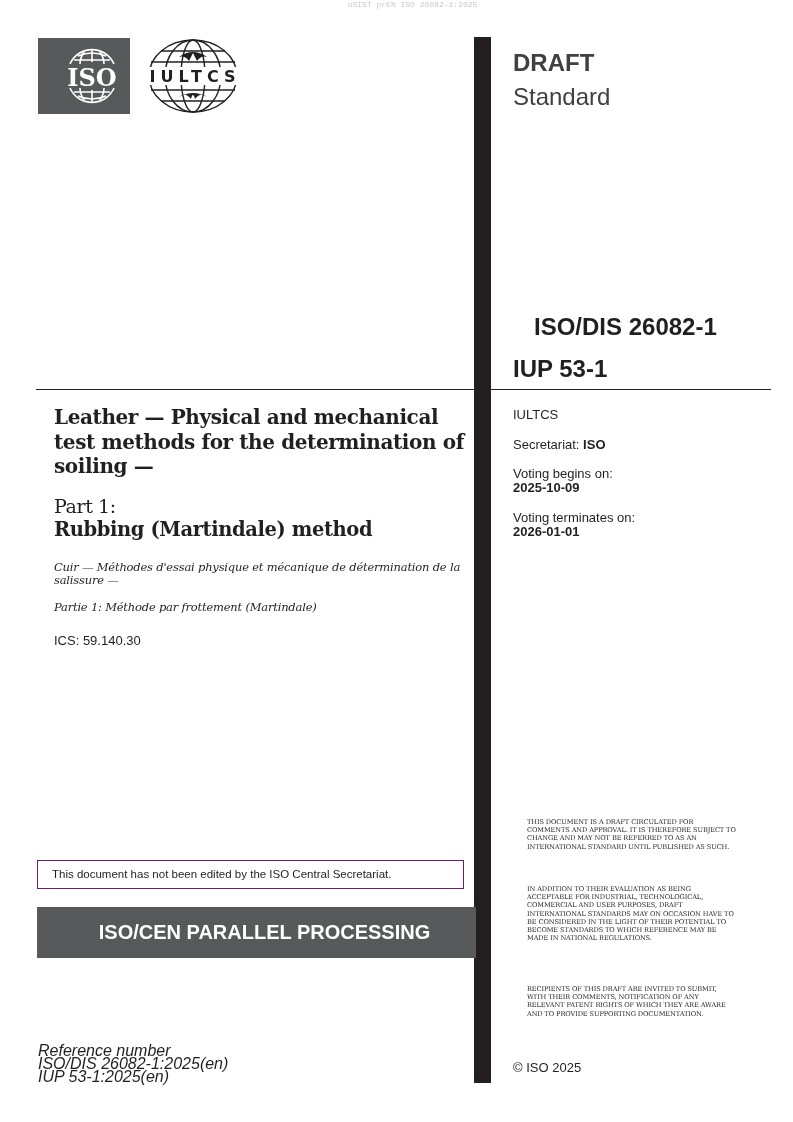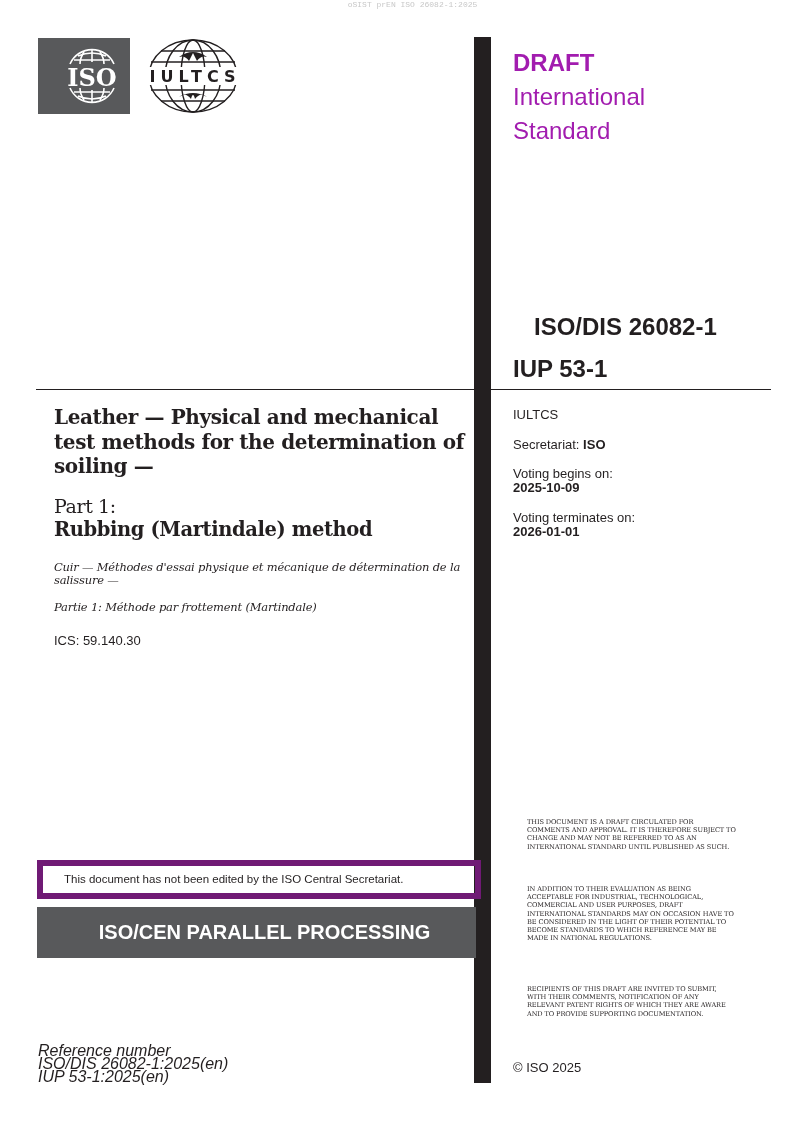--- a/index.html
+++ b/index.html
@@ -16,21 +16,21 @@
   }
   .vline { left: 474px; top: 37px; width: 1px; height: 1046px; background: #231f20; }
   .hline-left { left: 36px; top: 389px; width: 431px; height: 1px; background: #231f20; }
   .hline-right { left: 480px; top: 389px; width: 275px; height: 1px; background: #231f20; }
 
   
   .iso-logo { left: 38px; top: 38px; width: 76px; height: 76px; background: #58595b; }
   .iultcs-logo { left: 117px; top: 37px; width: 124px; height: 78px; }
 
   
-  .draft { left: 497px; top: 46px; font-size: 24px; line-height: 34px; color: #a21caf; }
+  .draft { left: 497px; top: 46px; font-size: 24px; line-height: 34px; color: #404040; }
   .draft .b { font-weight: bold; }
   .docnum { left: 518px; top: 312px; font-size: 24px; font-weight: bold; line-height: 30px; }
   .docnum2 { left: 497px; top: 354px; font-size: 24px; font-weight: bold; line-height: 30px; }
 
   .meta { left: 497px; font-size: 13px; line-height: 14px; color: #231f20; }
   .meta b { font-weight: bold; }
 
   
   .title {
     left: 38px; top: 405px; width: 420px;
@@ -48,22 +48,22 @@
     font-family: "DejaVu Serif", serif; font-style: italic; font-size: 11.5px; line-height: 12.5px; letter-spacing: -0.2px;
   }
   .fr-part {
     left: 38px; top: 601px;
     font-family: "DejaVu Serif", serif; font-style: italic; font-size: 11.5px; line-height: 13px; letter-spacing: -0.2px;
   }
   .ics { left: 38px; top: 633px; font-size: 13px; line-height: 15px; }
 
   .edited-box {
     left: 37px; top: 860px; width: 421px; height: 27px;
-    border: 6px solid #701a75; box-sizing: content-box;
-    font-size: 11.5px; line-height: 27px; padding-left: 11px;
+    border: 1px solid #701a75; box-sizing: content-box;
+    font-size: 11.5px; line-height: 27px; padding-left: 4px;
   }
   .edited-box span { margin-left: 10px; }
   .banner {
     left: 37px; top: 907px; width: 423px; height: 51px; background: #58595b;
     color: #ffffff; font-weight: bold; font-size: 20px; line-height: 51px; text-align: center;
   }
   .refnum { left: 22px; top: 1044px; font-size: 16px; line-height: 13px; font-style: italic; }
 
   .disclaimer {
     left: 495px; width: 210px;
@@ -114,21 +114,20 @@
     </g>
     <path d="M46 20 Q60 10 74 20 Q68 18 64 24 L60 16 L56 24 Q52 18 46 20 Z" fill="#231f20"></path>
     <path d="M46 60 Q52 54 58 62 Q60 54 62 62 Q68 54 74 60 Q60 52 46 60 Z" fill="#231f20"></path>
     <rect x="4" y="30" width="116" height="18" fill="#ffffff"></rect>
     <text x="62" y="45" text-anchor="middle" fill="#231f20" font-family="DejaVu Sans, sans-serif" font-weight="bold" font-size="16" letter-spacing="5">IULTCS</text>
   </svg>
 </div>
 
 <div class="abs draft">
   <div class="b">DRAFT</div>
-  <div>International</div>
   <div>Standard</div>
 </div>
 <div class="abs docnum">ISO/DIS 26082-1</div>
 <div class="abs docnum2">IUP 53-1</div>
 
 <div class="abs meta" style="top:408px;">IULTCS</div>
 <div class="abs meta" style="top:438px;">
   <span>Secretariat:</span>
   <b>ISO</b>
 </div>

